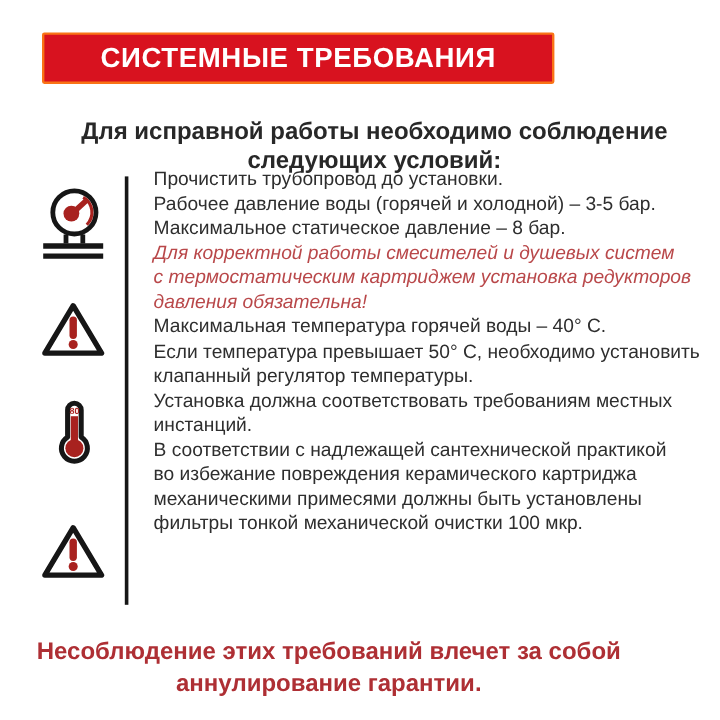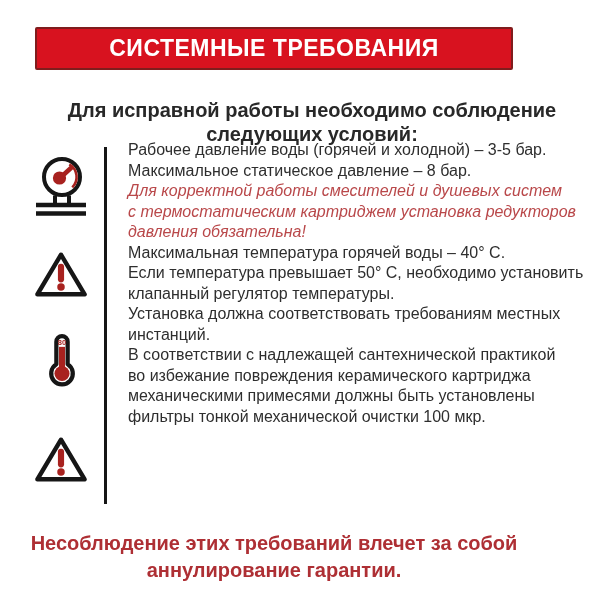--- a/index.html
+++ b/index.html
@@ -14,24 +14,24 @@
   .page {
     position: relative;
     width: 600px;
     height: 600px;
     background: #ffffff;
   }
   .banner {
     position: absolute;
     left: 35px;
     top: 27px;
-    width: 478px;
+    width: 427px;
     height: 43px;
     background: #d8121f;
-    border: 2px solid #7f1d1d;
+    border: 2px solid #f97316;
     border-radius: 2px;
     box-sizing: border-box;
     display: flex;
     align-items: center;
     justify-content: center;
   }
   .banner-title {
     color: #ffffff;
     font-size: 23px;
     font-weight: bold;
@@ -141,20 +141,21 @@
 
   <div class="icon icon-triangle-2">
     <svg width="54" height="47" viewBox="0 0 56 48">
       <path d="M28 3.5 L52.5 44.5 L3.5 44.5 Z" fill="none" stroke="#161616" stroke-width="4.6" stroke-linejoin="round"></path>
       <line x1="28" y1="16" x2="28" y2="29" stroke="#a8221f" stroke-width="6.4" stroke-linecap="round"></line>
       <circle cx="28" cy="37" r="3.9" fill="#a8221f"></circle>
     </svg>
   </div>
 
   <div class="req-list">
+    <p class="req">Прочистить трубопровод до установки.</p>
     <p class="req">Рабочее давление воды (горячей и холодной) – 3-5 бар.</p>
     <p class="req">Максимальное статическое давление – 8 бар.</p>
     <p class="req red">Для корректной работы смесителей и душевых систем
 с термостатическим картриджем установка редукторов
 давления обязательна!</p>
     <p class="req">Максимальная температура горячей воды – 40° C.</p>
     <p class="req">Если температура превышает 50° C, необходимо установить
 клапанный регулятор температуры.</p>
     <p class="req">Установка должна соответствовать требованиям местных
 инстанций.</p>

